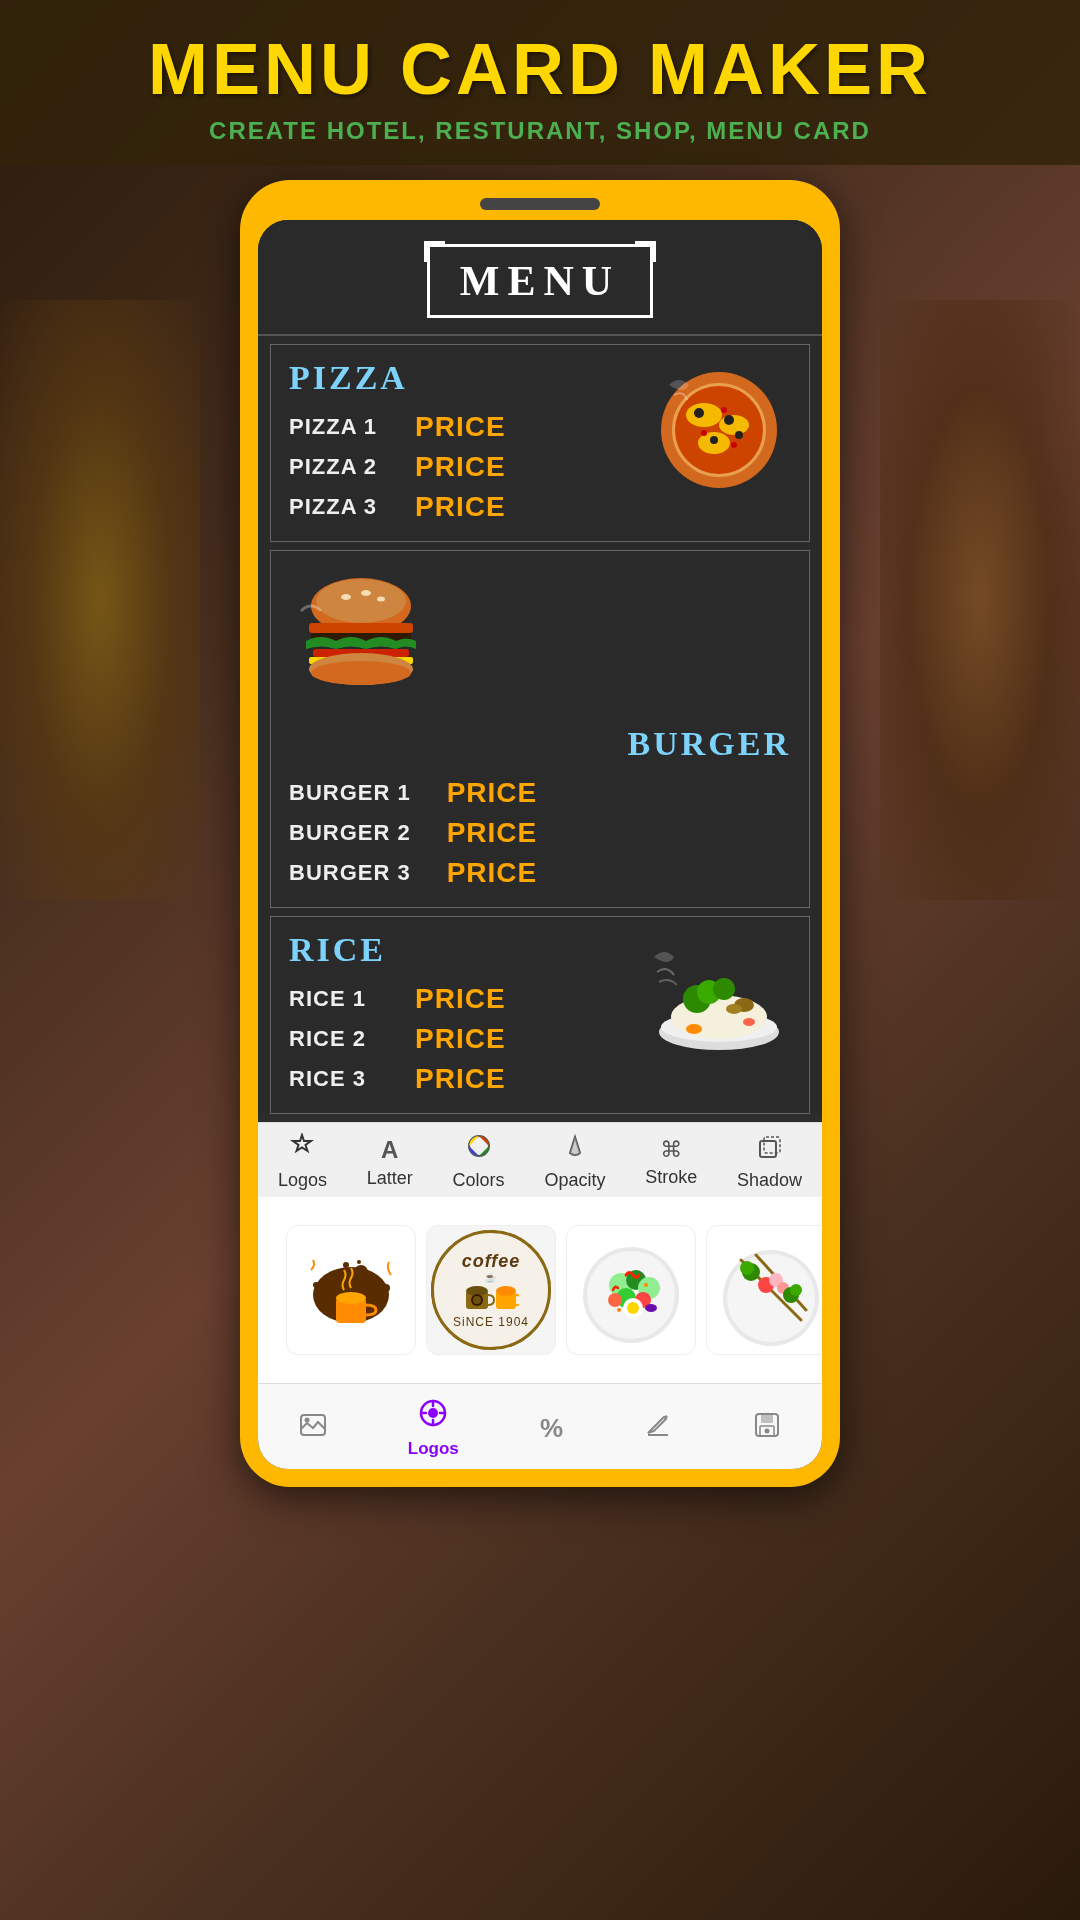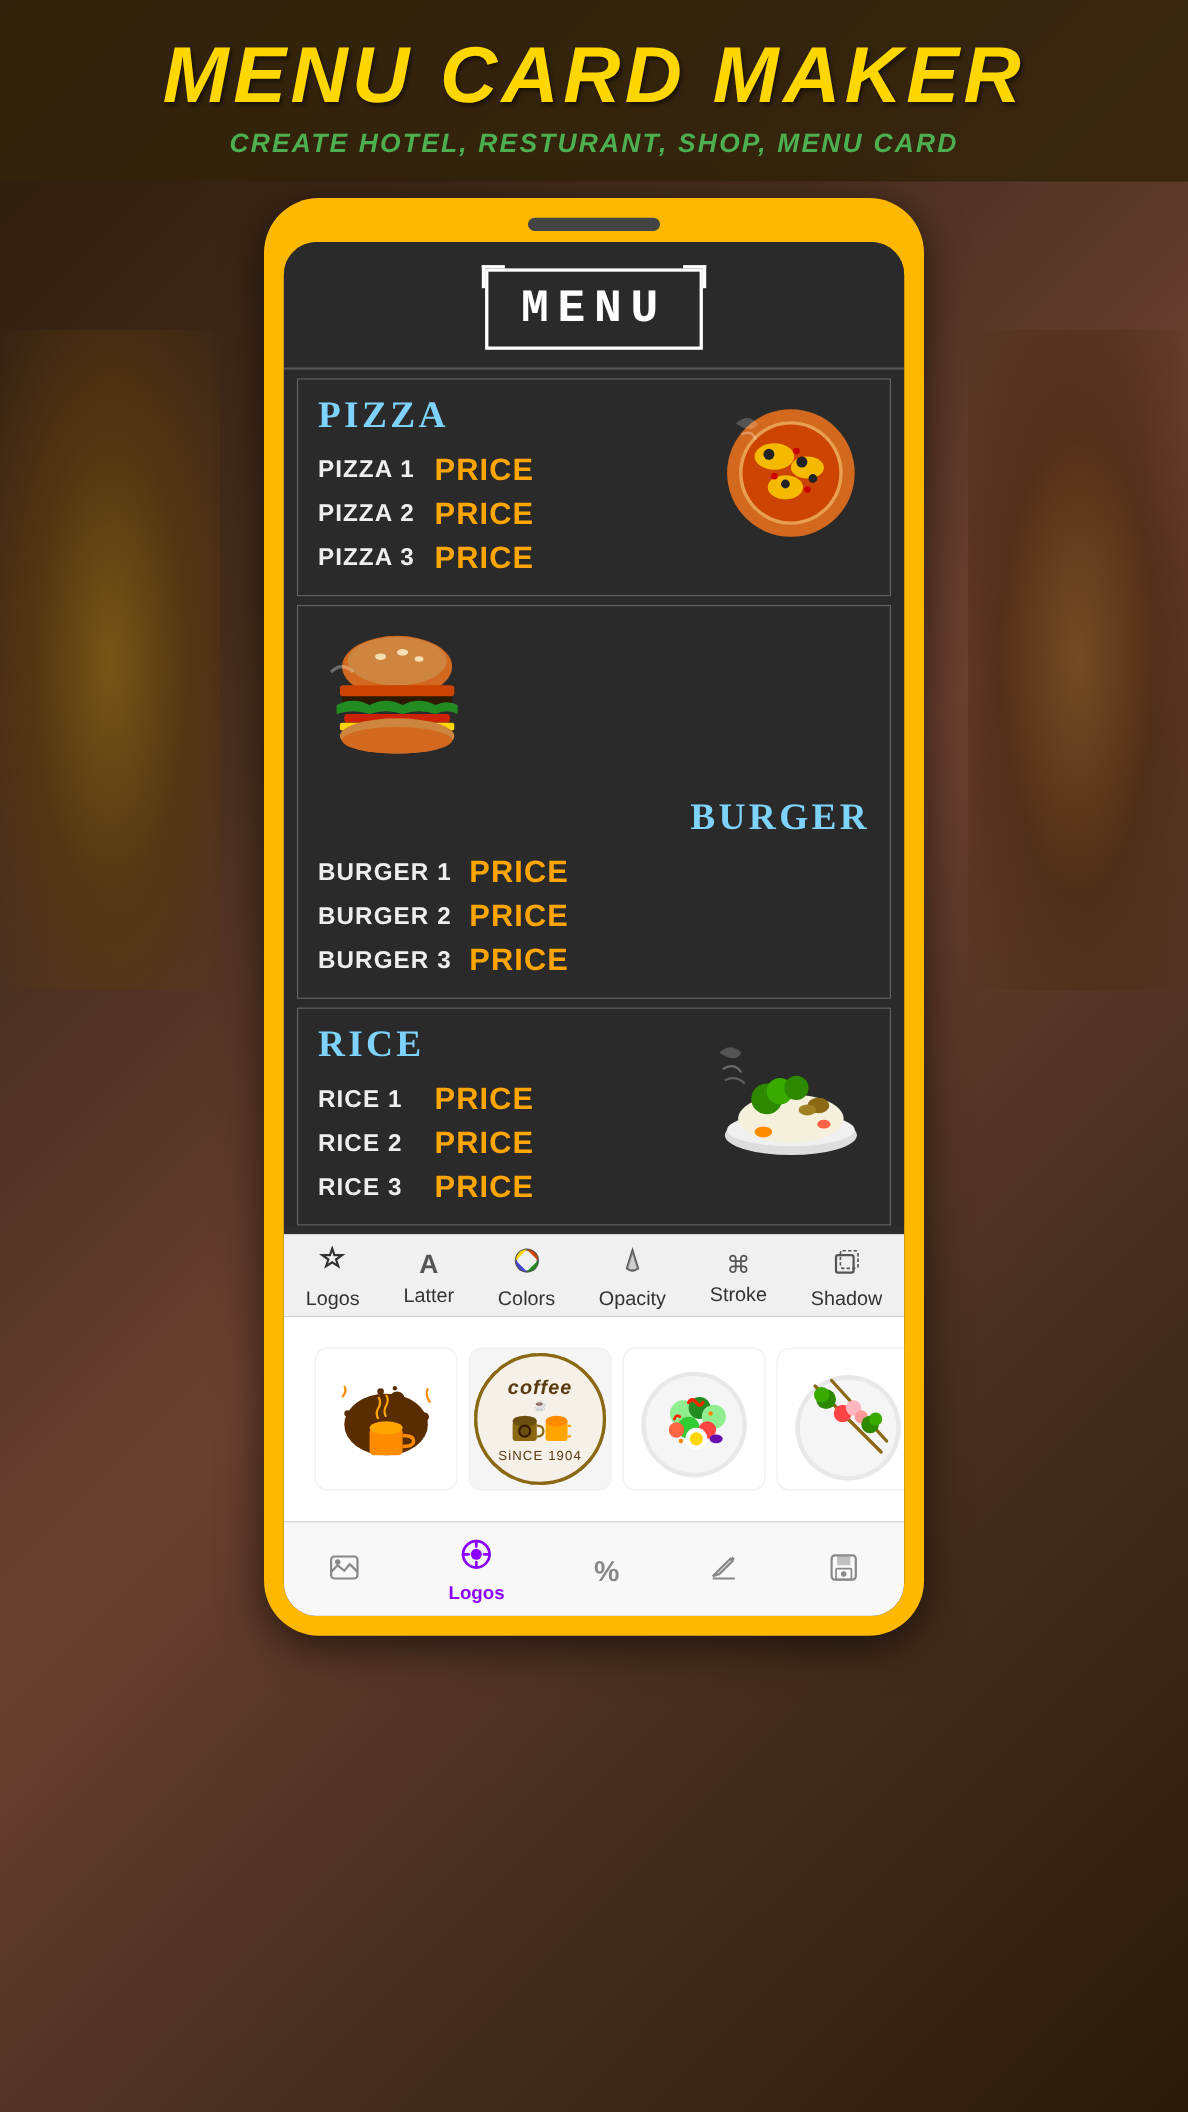--- a/index.html
+++ b/index.html
@@ -39,21 +39,20 @@
     }
 
     
     .header {
       position: absolute;
       top: 0; left: 0; right: 0;
       z-index: 10;
       background: rgba(50, 35, 10, 0.85);
       padding: 30px 8px 20px;
       text-align: center;
-      font-style: italic;
     }
     .header-title {
       font-size: 72px;
       font-weight: 900;
       color: #FFD700;
       letter-spacing: 4px;
       text-shadow: 2px 2px 4px rgba(0,0,0,0.5);
       line-height: 1.1;
     }
     .header-subtitle {
@@ -121,21 +120,21 @@
     .menu-title-bracket::after { 
       top: -6px; right: -6px;
       border-left: none;
       border-right: 3px solid #fff;
     }
     .menu-heading {
       font-size: 42px;
       font-weight: 900;
       color: #fff;
       letter-spacing: 8px;
-      font-family: Liberation Mono, monospace;
+      font-family: Liberation Serif, serif;
     }
 
     
     .menu-section {
       border: 1.5px solid #666;
       margin: 8px 12px;
       position: relative;
       min-height: 180px;
     }
     .section-title {
@@ -149,21 +148,21 @@
     .section-title.right-align {
       text-align: right;
       padding-right: 18px;
     }
     .section-items {
       padding: 4px 18px 14px;
     }
     .section-item {
       display: flex;
       align-items: center;
-      gap: 16px;
+      gap: 36px;
       padding: 4px 0;
     }
     .item-name {
       font-size: 22px;
       font-weight: 700;
       color: #eee;
       letter-spacing: 1px;
       min-width: 90px;
     }
     .item-price {

